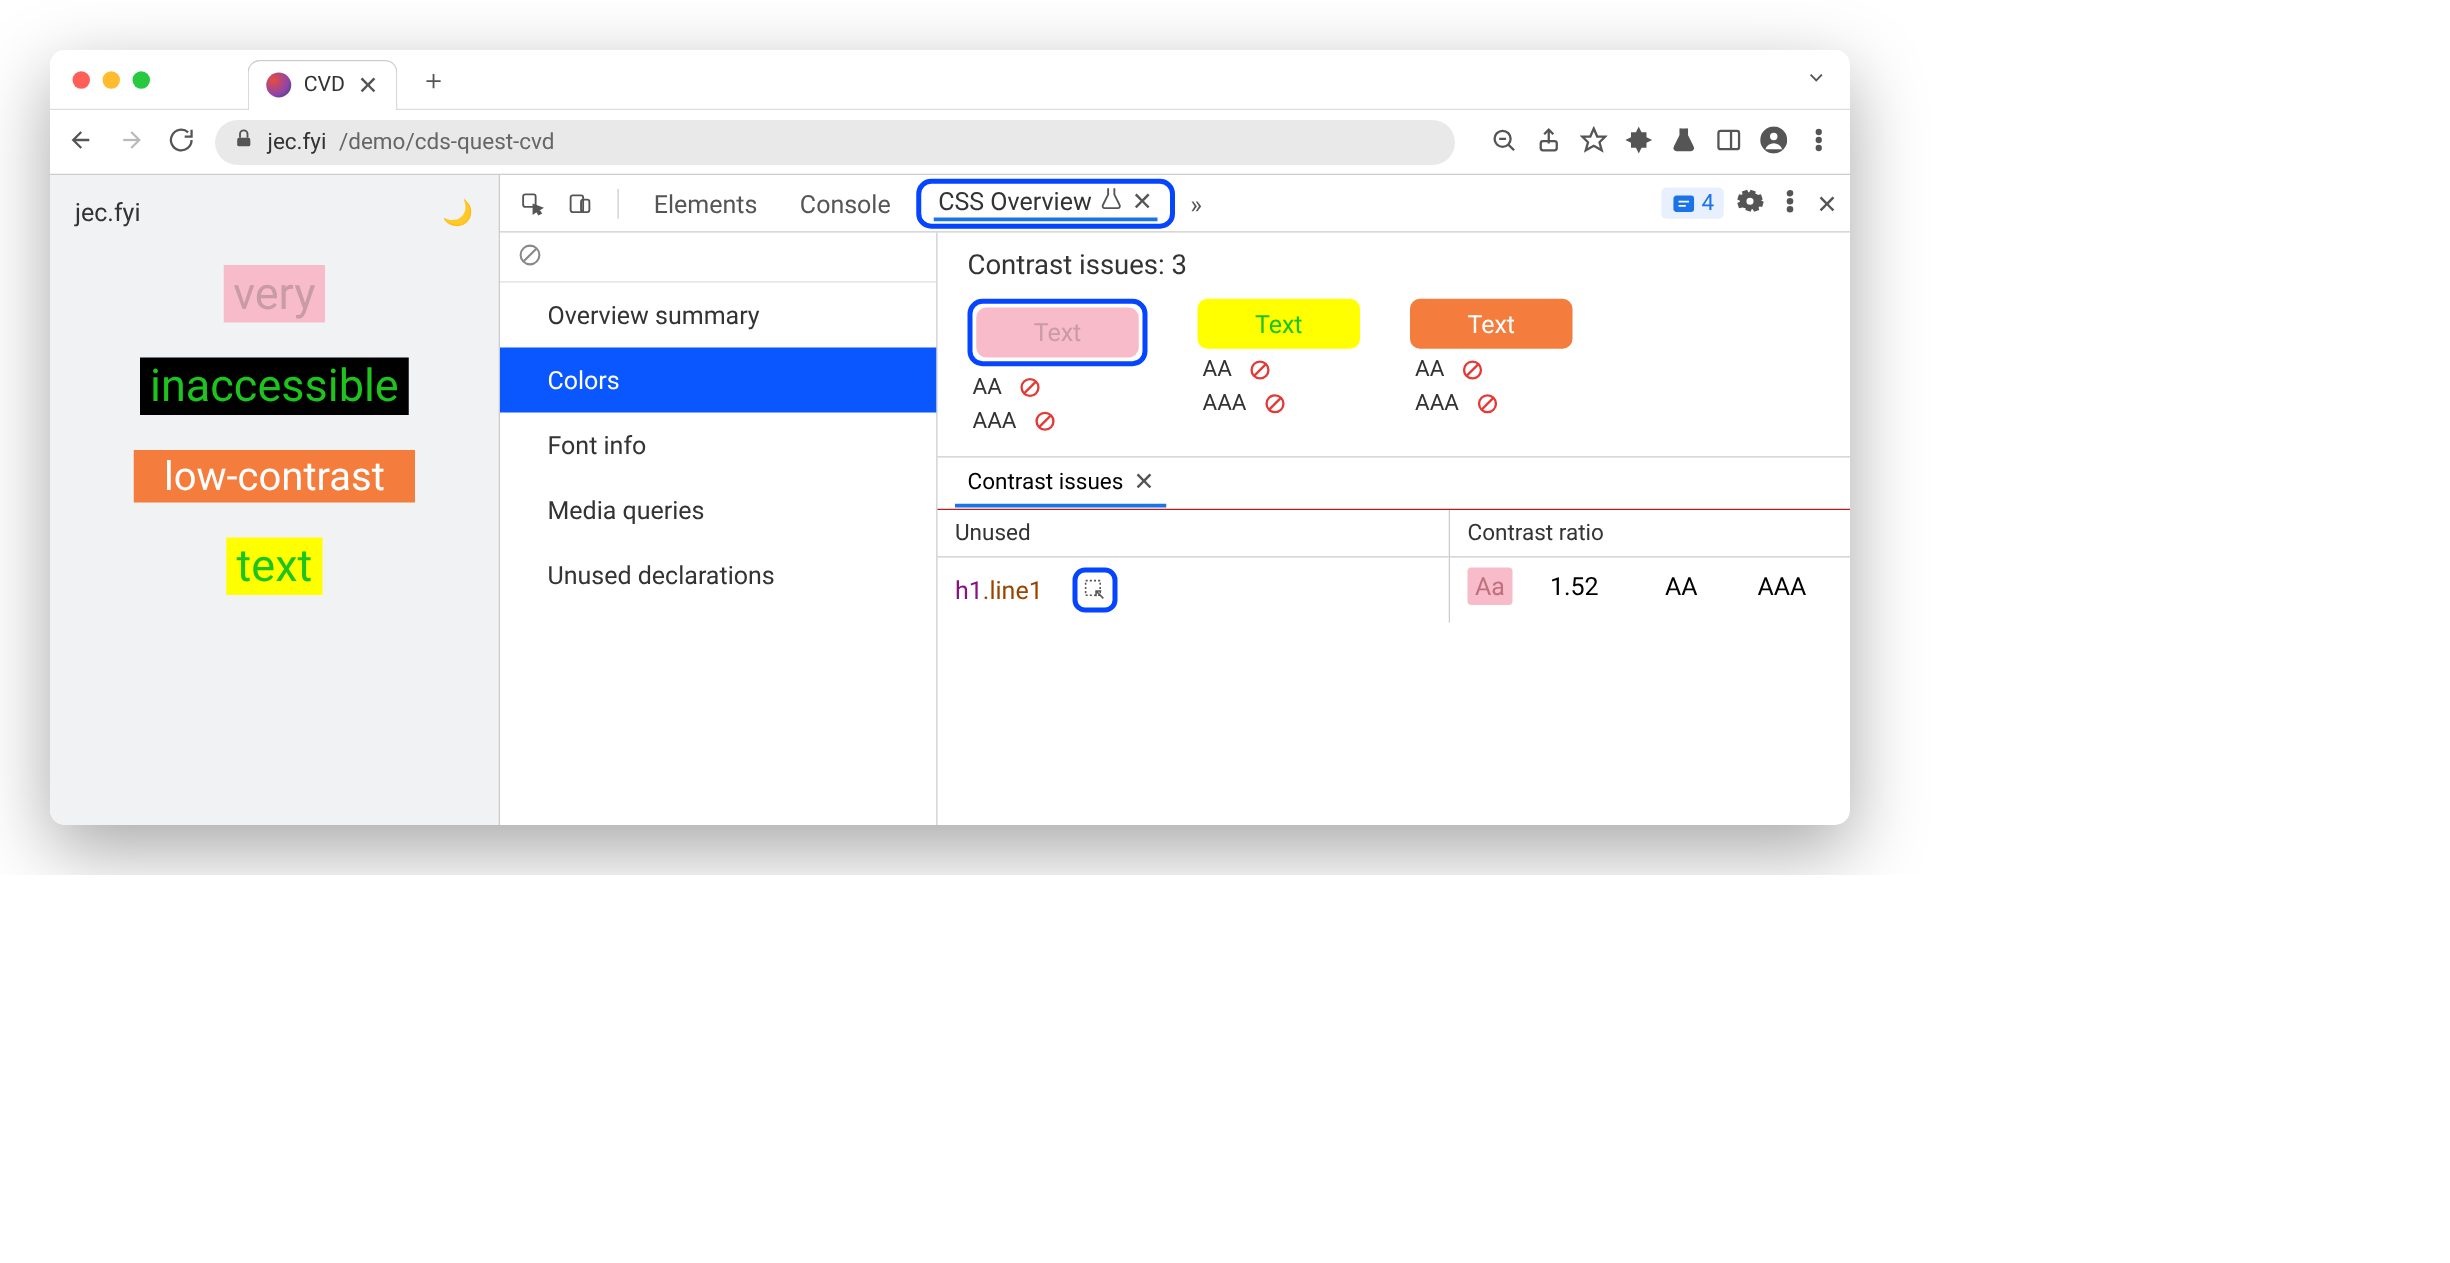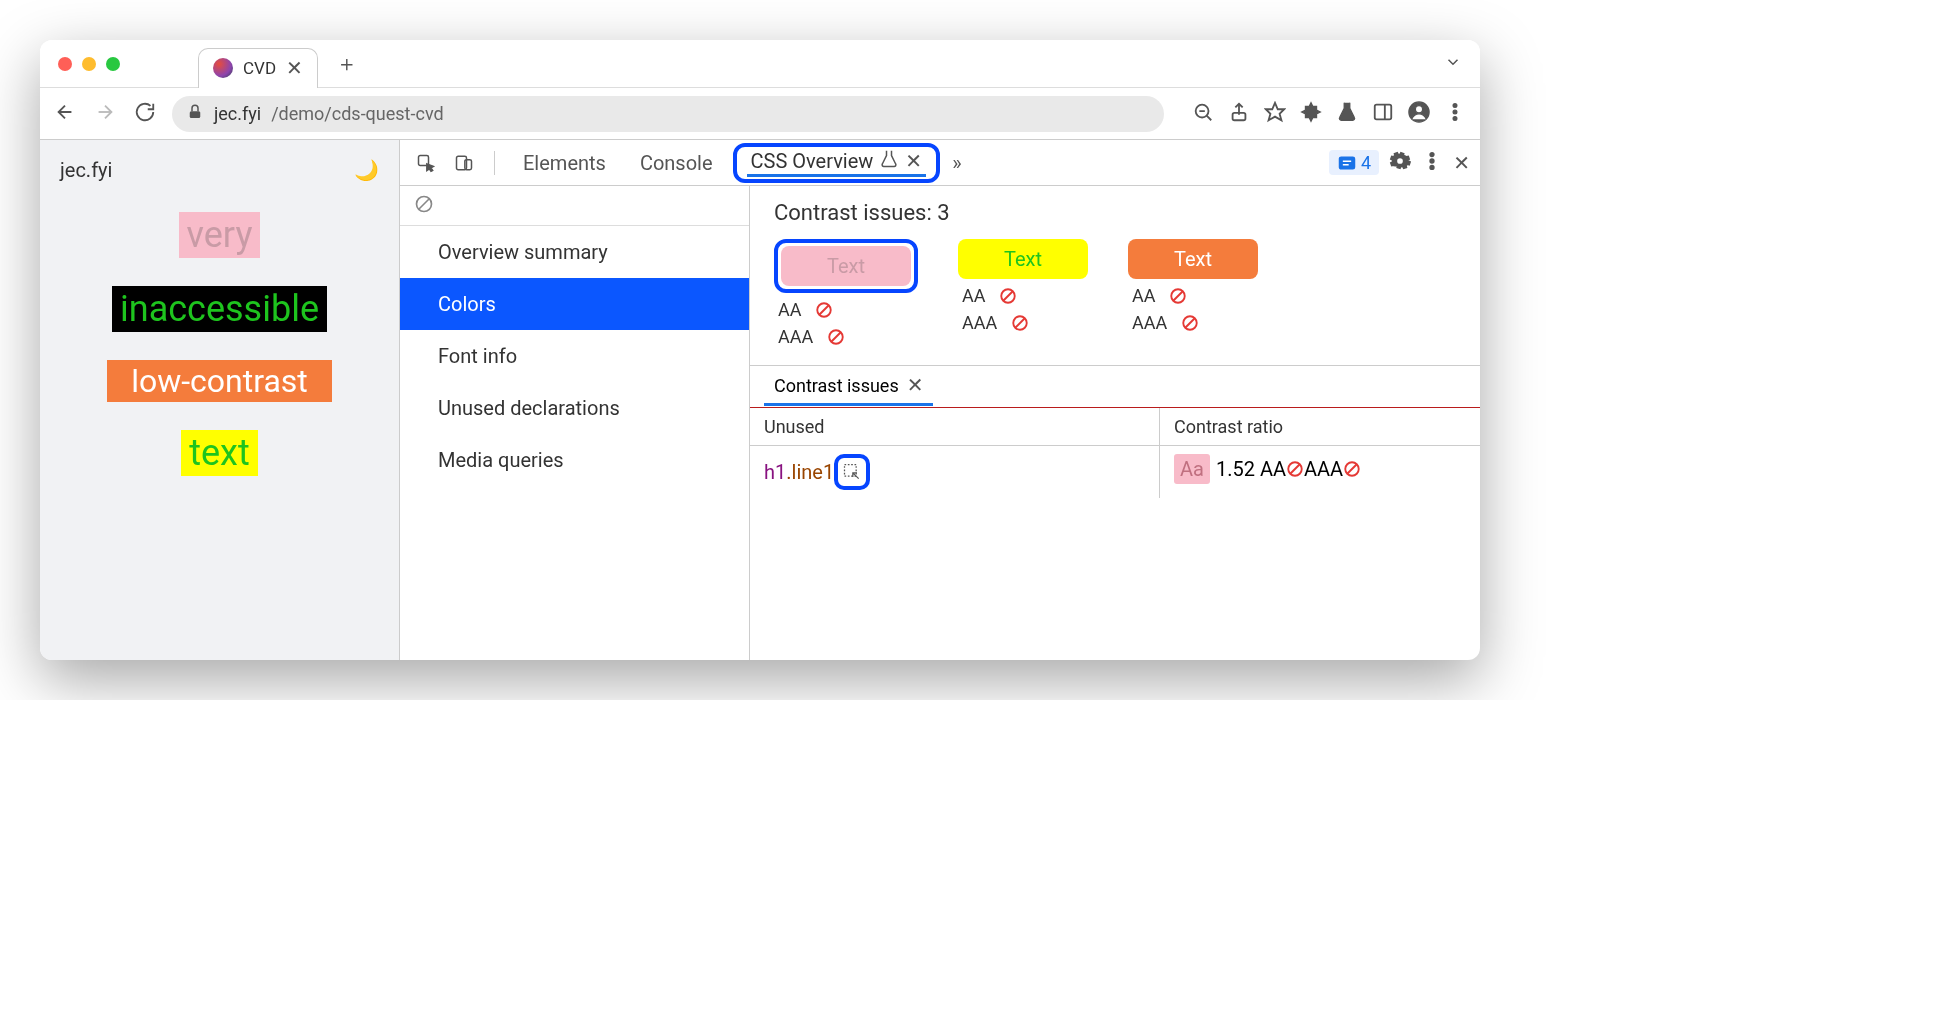--- a/index.html
+++ b/index.html
@@ -91,21 +91,21 @@
 .aa-row { display: flex; align-items: center; gap: 14px; font-size: 18px; color: #333; padding-left: 4px; }
 .prohibit { width: 18px; height: 18px; }
 
 .issues-panel { border-top: 1px solid #ccc; }
 .issues-tabs { display: flex; align-items: center; height: 42px; padding: 0 14px; border-bottom: 1px solid #b91c1c; }
 .issues-tab { border-bottom: 3px solid #1a73e8; padding: 6px 10px; display: flex; align-items: center; gap: 8px; font-size: 18px; }
 .issues-table { display: flex; }
 .issues-col-header { padding: 8px 14px; font-size: 18px; color: #333; border-bottom: 1px solid #ccc; }
 .issues-col-left { flex: 1; border-right: 1px solid #ccc; }
 .issues-col-right { width: 320px; }
-.issues-row { padding: 8px 14px; font-size: 20px; display: flex; align-items: center; gap: 0; }
+.issues-row { padding: 8px 14px; font-size: 20px; display: flex; align-items: center; gap: 24px; }
 .code-el { font-family: Menlo, monospace; }
 .code-tag { color: #881280; }
 .code-class { color: #994500; }
 .scroll-target { border: 4px solid #0645ff; border-radius: 10px; padding: 4px; display: flex; align-items: center; justify-content: center; }
 .aa-chip { background: #f8bbc9; color: #c07080; padding: 3px 6px; border-radius: 3px; margin-right: 6px; }
 .x-icon { font-size: 20px; color: #555; cursor: pointer; }
 .gear svg, .dots svg, .close-x svg { width: 22px; height: 22px; fill: #555; }
 </style>
 </head>
 <body>
@@ -261,22 +261,22 @@
         <div class="dt-sidebar">
           <div class="dt-sidebar-top">
             <span><svg width="20" height="20" viewBox="0 0 24 24" fill="none" stroke="#888" stroke-width="2">
                   <circle cx="12" cy="12" r="9"></circle>
                   <line x1="6" y1="18" x2="18" y2="6"></line>
                 </svg></span>
           </div>
           <div class="dt-sidebar-item">Overview summary</div>
           <div class="dt-sidebar-item active">Colors</div>
           <div class="dt-sidebar-item">Font info</div>
+          <div class="dt-sidebar-item">Media queries</div>
           <div class="dt-sidebar-item">Unused declarations</div>
-          <div class="dt-sidebar-item">Media queries</div>
         </div>
 
         <div class="dt-main">
           <div class="contrast-header">
             <span>Contrast issues:</span>
             <span>3</span>
           </div>
           <div class="swatch-row">
             <div class="swatch-col">
               <div class="sw-ring">

